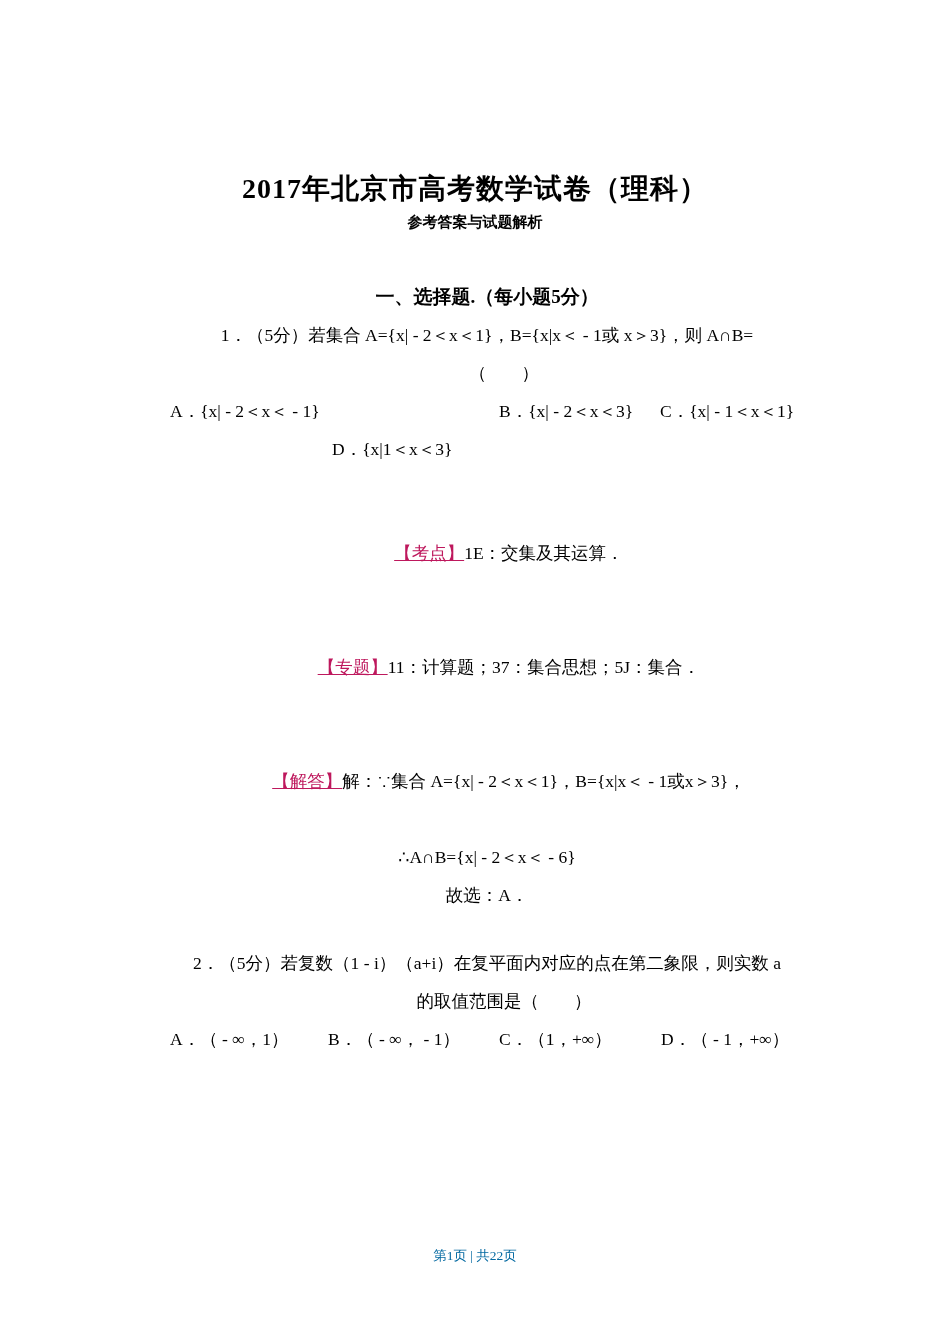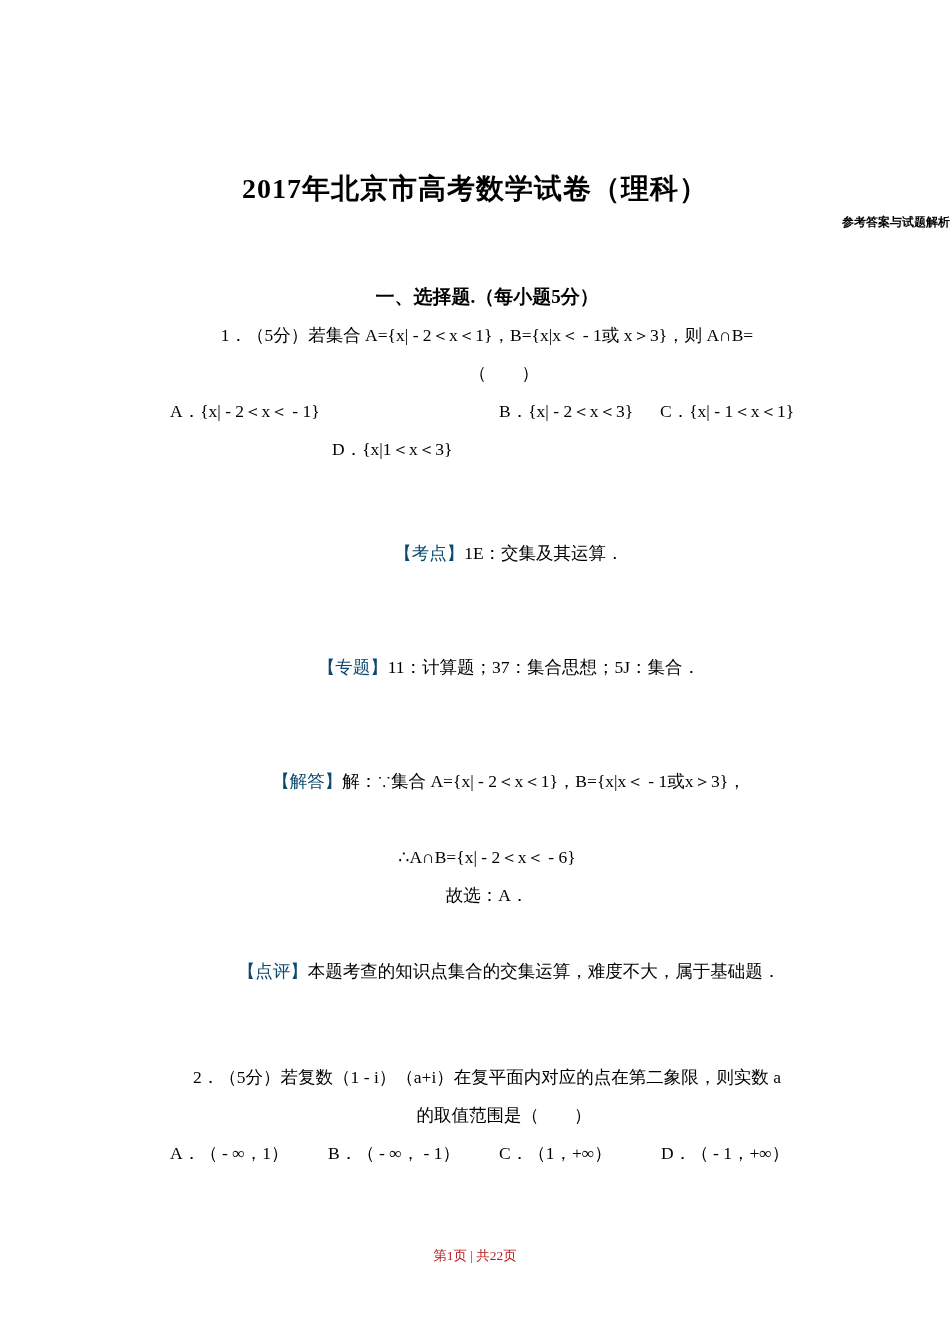--- a/index.html
+++ b/index.html
@@ -5,35 +5,35 @@
   html,body{margin:0;padding:0;background:#ffffff;}
   .page{
     position:relative;width:950px;height:1344px;background:#ffffff;overflow:hidden;
     font-family:"Liberation Serif","DejaVu Serif",serif;color:#000000;
   }
   .doc-title{
     position:absolute;top:150px;left:0;width:100%;text-align:center;
     font-size:28px;font-weight:bold;line-height:40px;letter-spacing:1px;margin-top:19px;
   }
   .doc-subtitle{
-    position:absolute;top:212px;left:0;width:100%;text-align:right;
-    font-size:12px;font-weight:bold;line-height:20px;
+    position:absolute;top:212px;left:0;width:100%;text-align:center;
+    font-size:15px;font-weight:bold;line-height:20px;
   }
   .content{position:absolute;left:142px;top:278px;width:690px;text-align:center;}
   .section-heading{font-size:19px;font-weight:bold;line-height:38px;white-space:pre-wrap;}
   .ln{font-size:17.5px;line-height:38px;white-space:pre-wrap;}
   .indent{padding-left:34px;}
   .opt-row{position:relative;height:38px;}
   .opt-row span{position:absolute;top:0;line-height:38px;font-size:17.5px;white-space:pre;}
-  .lbl{color:#0c4a6e;}
+  .lbl{color:#be185d;text-decoration:underline;}
   .expl{margin-top:28px;}
   .q2-stem{margin-top:30px;}
   .doc-footer{
     position:absolute;top:1246px;left:0;width:100%;text-align:center;
-    font-size:13.5px;line-height:20px;color:#b91c1c;
+    font-size:13.5px;line-height:20px;color:#0369a1;
   }
 </style>
 </head>
 <body>
 
 <div class="page">
 
   <div class="doc-title">2017年北京市高考数学试卷（理科）</div>
   <div class="doc-subtitle">参考答案与试题解析</div>
 
@@ -58,23 +58,20 @@
           <span class="lbl">【考点】</span><span>1E：交集及其运算．</span>
         </div>
         <div class="ln">
           <span class="lbl">【专题】</span><span>11：计算题；37：集合思想；5J：集合．</span>
         </div>
         <div class="ln">
           <span class="lbl">【解答】</span><span>解：∵集合 A={x| - 2＜x＜1}，B={x|x＜ - 1或x＞3}，</span>
         </div>
         <div class="ln">∴A∩B={x| - 2＜x＜ - 6}</div>
         <div class="ln">故选：A．</div>
-        <div class="ln">
-          <span class="lbl">【点评】</span><span>本题考查的知识点集合的交集运算，难度不大，属于基础题．</span>
-        </div>
       </div>
     </div>
 
     <div>
       <div class="q2-stem">
         <div class="ln">2．（5分）若复数（1 - i）（a+i）在复平面内对应的点在第二象限，则实数 a</div>
         <div class="ln indent">的取值范围是（　　）</div>
         <div class="opt-row">
           <span style="left:28px">A．（ - ∞，1）</span>
           <span style="left:186px">B．（ - ∞， - 1）</span>

